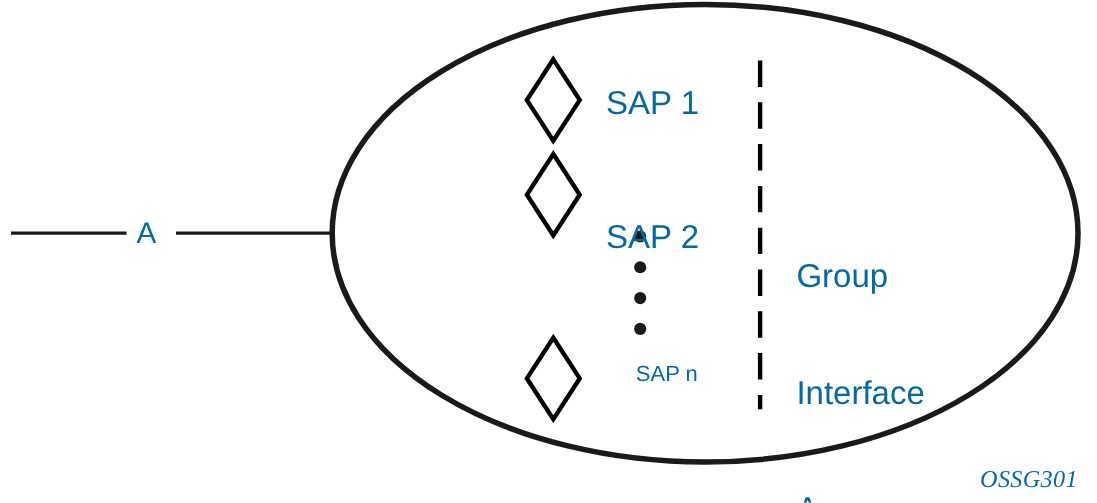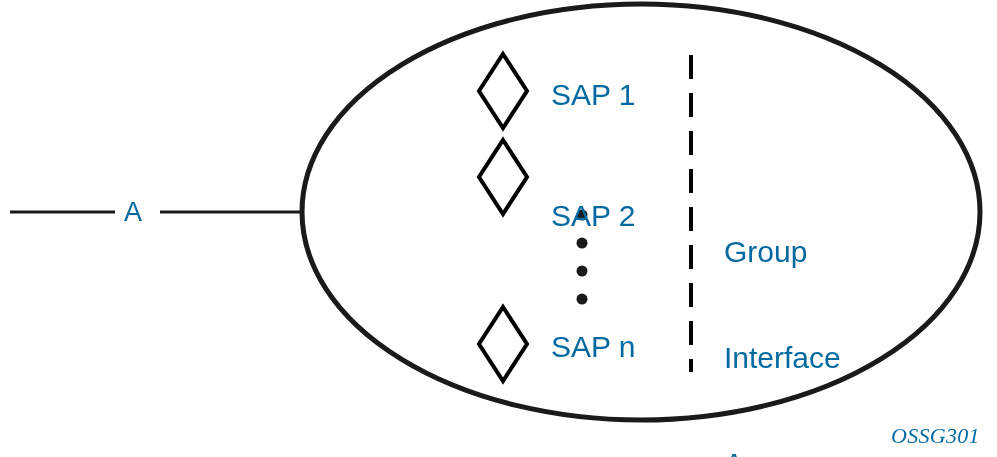--- a/index.html
+++ b/index.html
@@ -38,22 +38,22 @@
     left: 551px;
     top: 77px;
   }
   .lbl-sap2 {
     font-size: 30px;
     left: 551px;
     top: 162px;
     margin-top: 36px;
   }
   .lbl-sapn {
-    font-size: 30px;
-    left: 551px;
+    font-size: 20px;
+    left: 578px;
     top: 329px;
   }
   .lbl-group {
     font-size: 30px;
     left: 724px;
     top: 163px;
   }
   .lbl-figid {
     font-family: "Liberation Serif", serif;
     font-style: italic;

